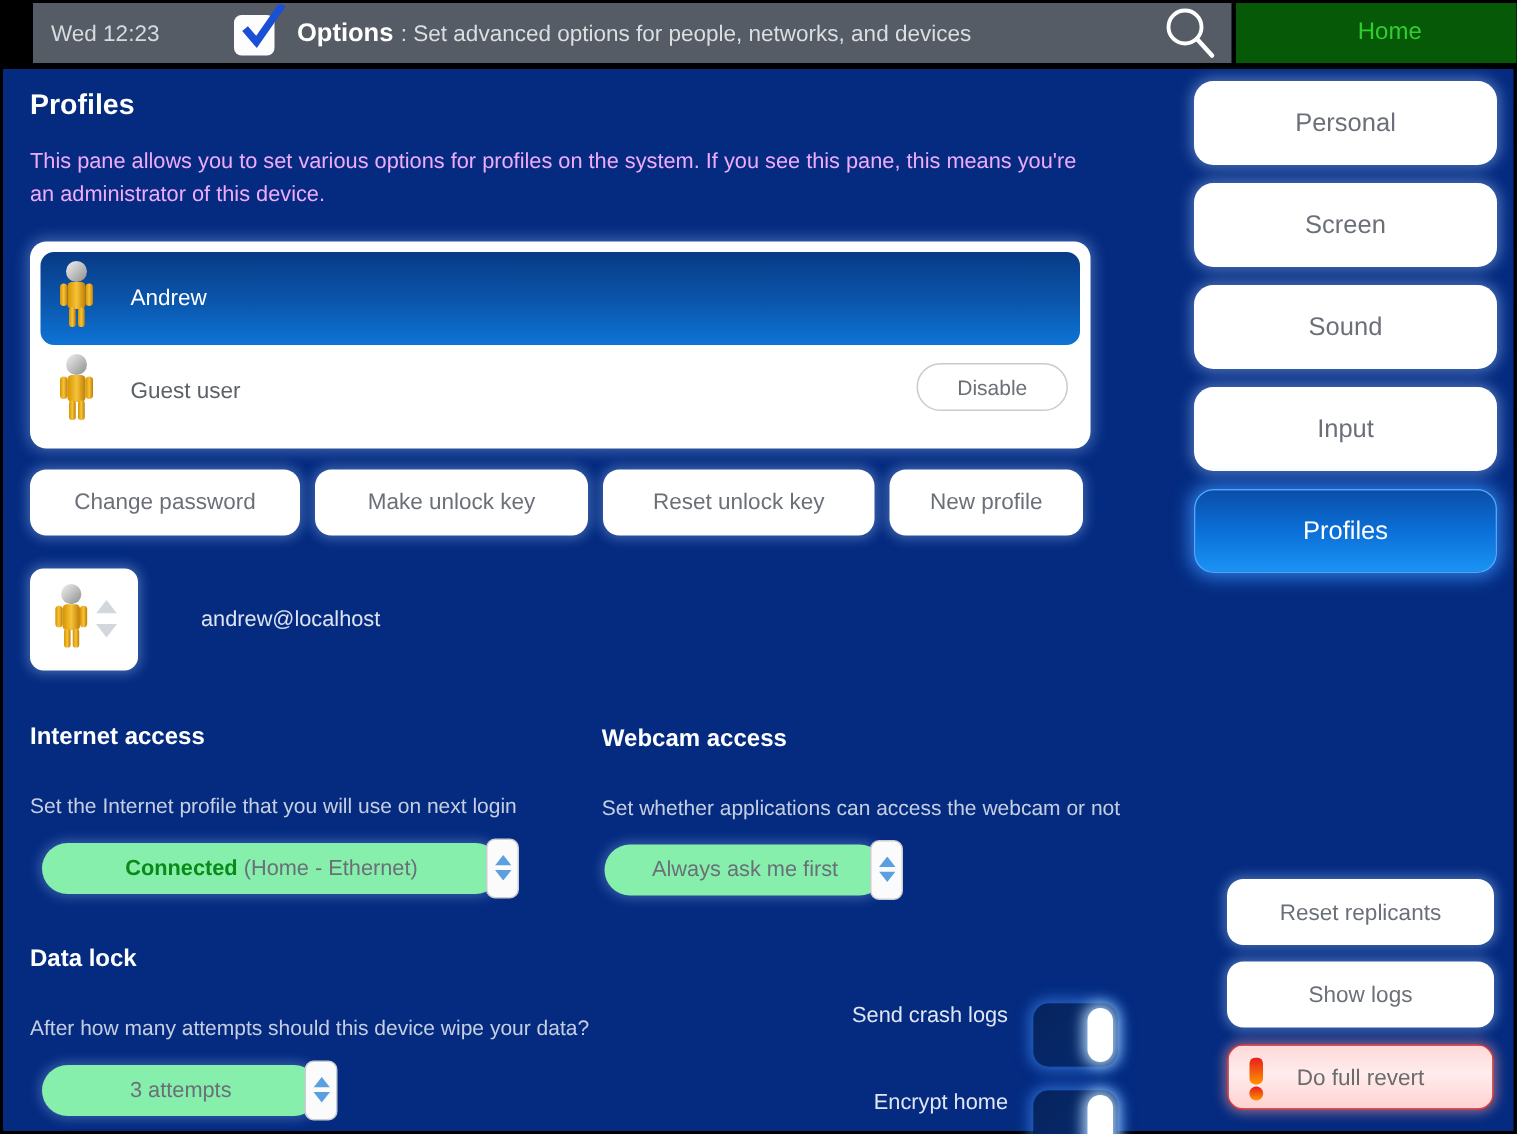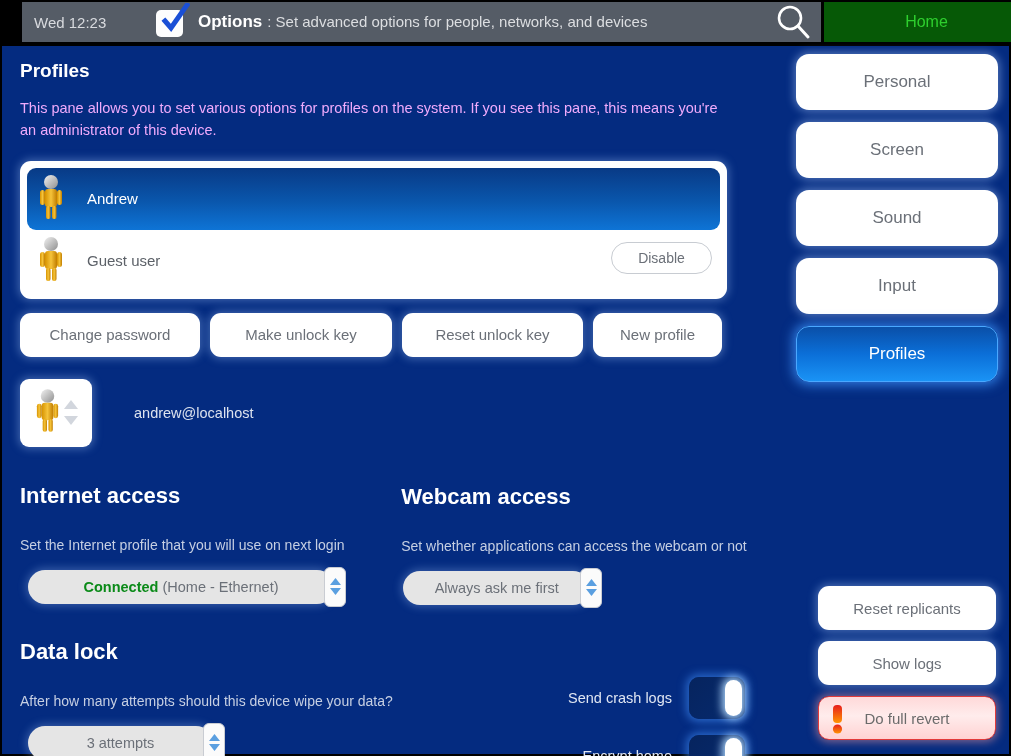--- a/index.html
+++ b/index.html
@@ -164,46 +164,46 @@
   .avatar-pick {
     width: 72px; height: 68px;
     background: #fff; border-radius: 9px;
     display: flex; align-items: center; justify-content: center;
     box-shadow: 0 0 8px 2px rgba(170,205,255,0.35);
   }
   .pick-arrows { margin-left: 3px; display: flex; flex-direction: column; gap: 7px; }
   .email { color: #dde3ef; font-size: 14.5px; margin-left: 42px; }
 
   
-  .sec-title { color: #ffffff; font-size: 22px; font-weight: bold; }
+  .sec-title { color: #ffffff; font-size: 16px; font-weight: bold; }
   .sec-desc { color: #c6cfe2; font-size: 14px; margin-top: 28px; }
 
   .dropdown {
     margin-top: 17px;
     height: 34px;
-    background: #e5e5e5;
+    background: #86efac;
     border-radius: 17px;
     display: flex; align-items: center; justify-content: center;
     position: relative;
     color: #6b7078; font-size: 14.5px;
     box-shadow: 0 0 8px 2px rgba(170,205,255,0.3);
   }
   .spinner {
     position: absolute; right: -12px; top: -3px;
     width: 22px; height: 40px;
     background: #fbfbfb;
     border: 1px solid #c9ccd2;
     border-radius: 6px;
     display: flex; flex-direction: column;
     align-items: center; justify-content: center; gap: 3px;
   }
   .green-b { color: #0a8a18; font-weight: bold; }
 
   
-  .toggle-row { display: flex; align-items: center; justify-content: flex-end; margin-bottom: 16px; }
+  .toggle-row { display: flex; align-items: flex-start; justify-content: flex-end; margin-bottom: 16px; }
   .toggle-label { color: #e0e6f2; font-size: 14.5px; margin-right: 17px; }
   .toggle {
     width: 56px; height: 42px;
     border-radius: 10px;
     background: linear-gradient(135deg, #06245e 0%, #062a6e 100%);
     position: relative;
     box-shadow: 0 0 9px 3px rgba(70,150,255,0.55);
   }
   .toggle .knob {
     position: absolute; right: 3px; top: 3px;

